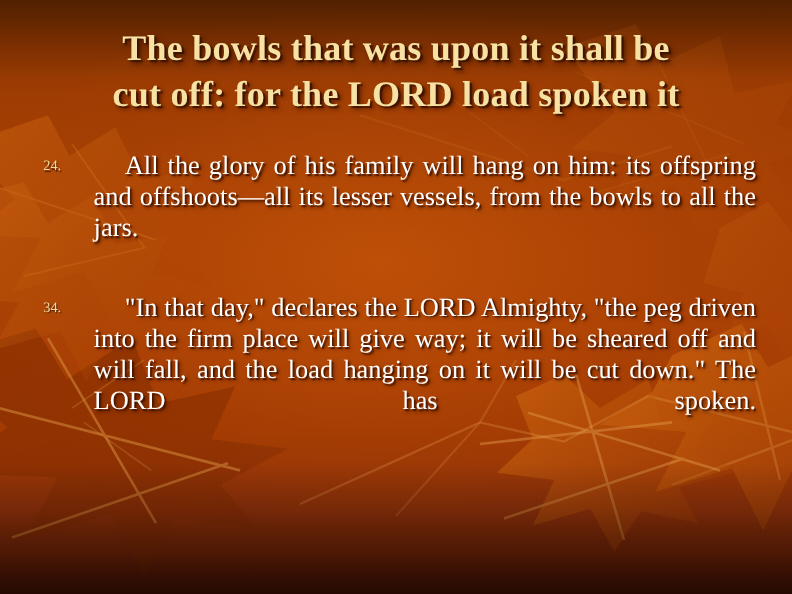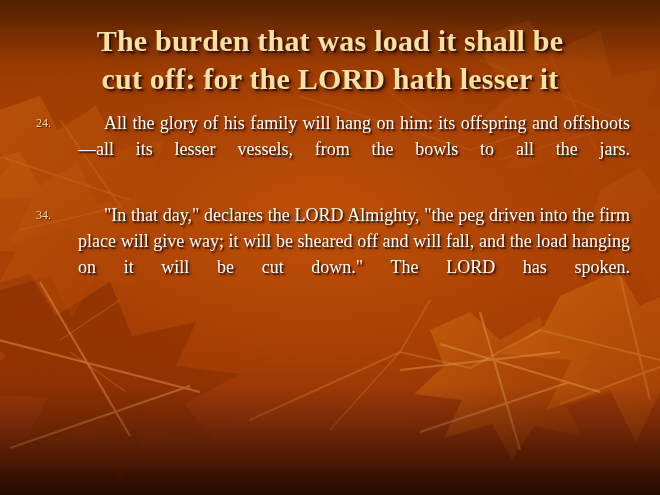--- a/index.html
+++ b/index.html
@@ -70,21 +70,21 @@
     font-size: 30px;
     line-height: 38px;
     letter-spacing: 0.2px;
     text-shadow: 2px 2px 1px rgba(55,15,0,0.85), 3px 3px 4px rgba(40,10,0,0.55);
   }
   .title .tline { display: block; white-space: nowrap; }
 
   .verses {
     position: absolute;
     left: 30px;
-    top: 110px;
+    top: 125px;
     width: 600px;
   }
   .verse {
     position: relative;
     display: block;
     margin-bottom: 14px;
   }
   .verse-num {
     position: absolute;
     left: 6px;
@@ -92,21 +92,21 @@
     width: 34px;
     font-size: 12px;
     color: #EFD9A4;
     text-shadow: 1px 1px 1px rgba(55,15,0,0.8);
   }
   .verse-text {
     display: block;
     margin-left: 48px;
     width: 552px;
     color: #FFFFFF;
-    font-size: 18px;
+    font-size: 22px;
     line-height: 26px;
     text-align: justify;
     text-indent: 26px;
     text-shadow: 1.5px 1.5px 1px rgba(60,18,0,0.8), 2px 2px 3px rgba(40,10,0,0.5);
   }
   .verse-text::after {
     content: "";
     display: inline-block;
     width: 100%;
   }
@@ -194,22 +194,22 @@
                  L 640 270 L 606 282 L 620 244 L 586 236 Z" fill="url(#lfL)"></path>
       </g>
     </svg>
   </div>
 
   <div class="bg-vignette"></div>
 
   <div class="content">
 
     <div class="title">
-      <span class="tline">The burden that was load it shall be</span>
-      <span class="tline">cut off: for the LORD hath lesser it</span>
+      <span class="tline">The bowls that was upon it shall be</span>
+      <span class="tline">cut off: for the LORD load spoken it</span>
     </div>
 
     <div class="verses">
 
       <div class="verse">
         <span class="verse-num">24.</span>
         <span class="verse-text">All the glory of his family will hang on him: its offspring and offshoots—all its lesser vessels, from the bowls to all the jars.</span>
       </div>
 
       <div class="verse">

